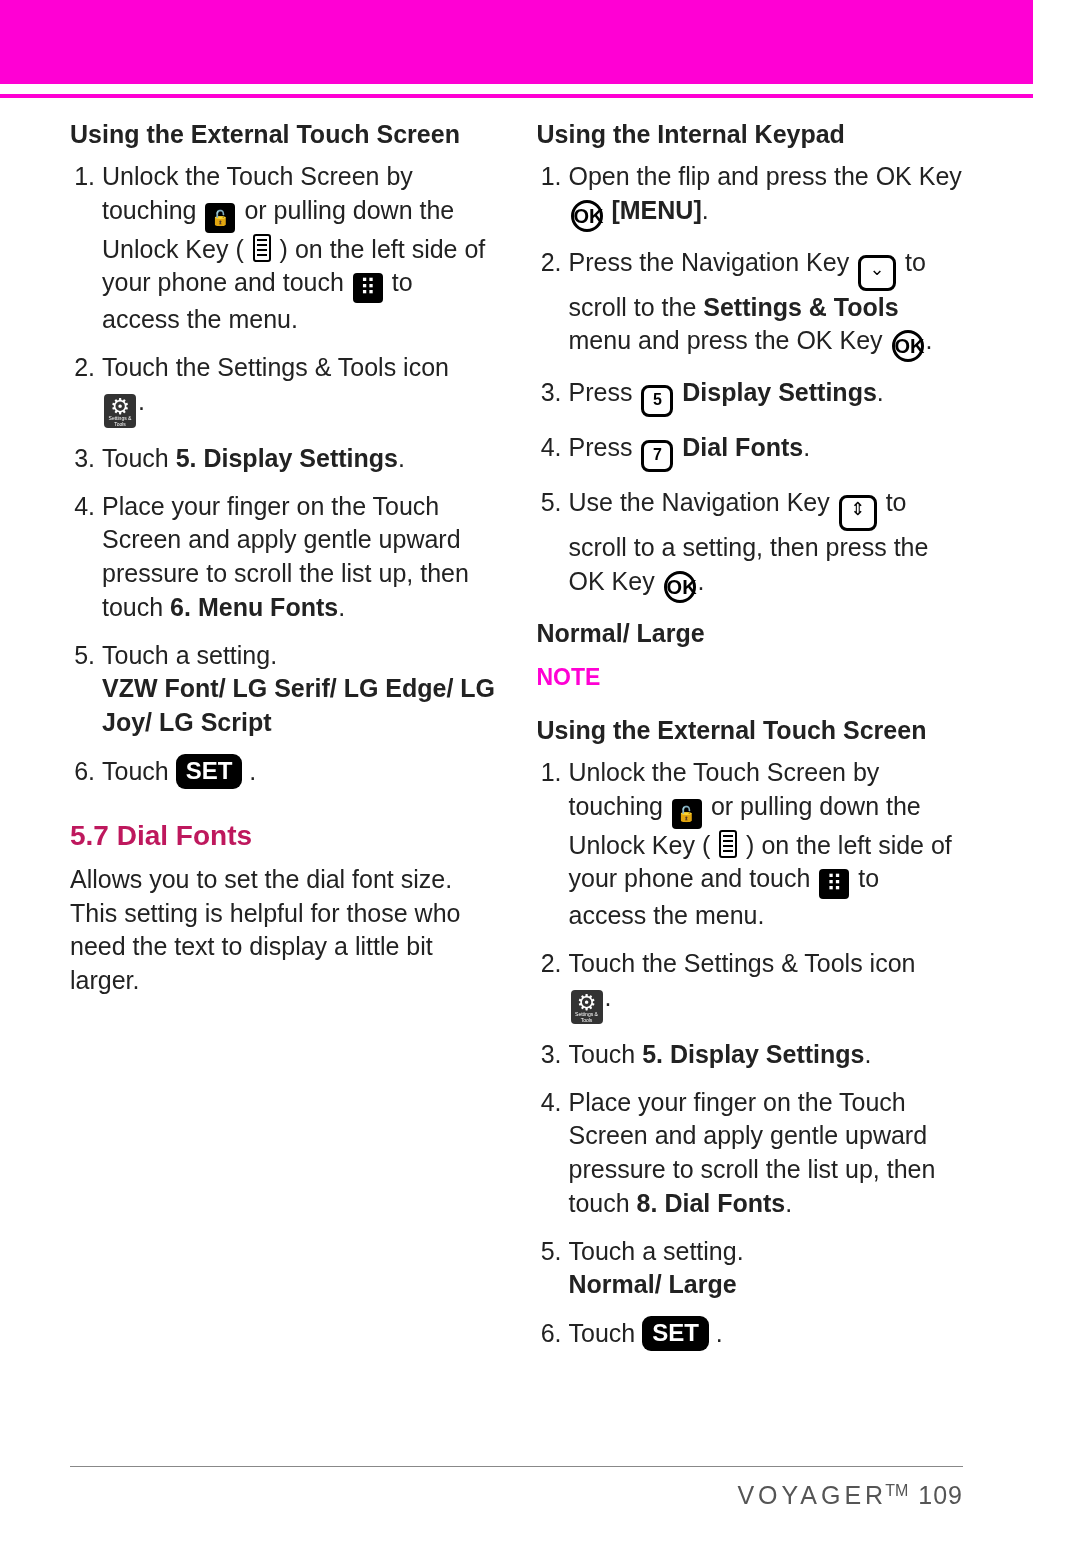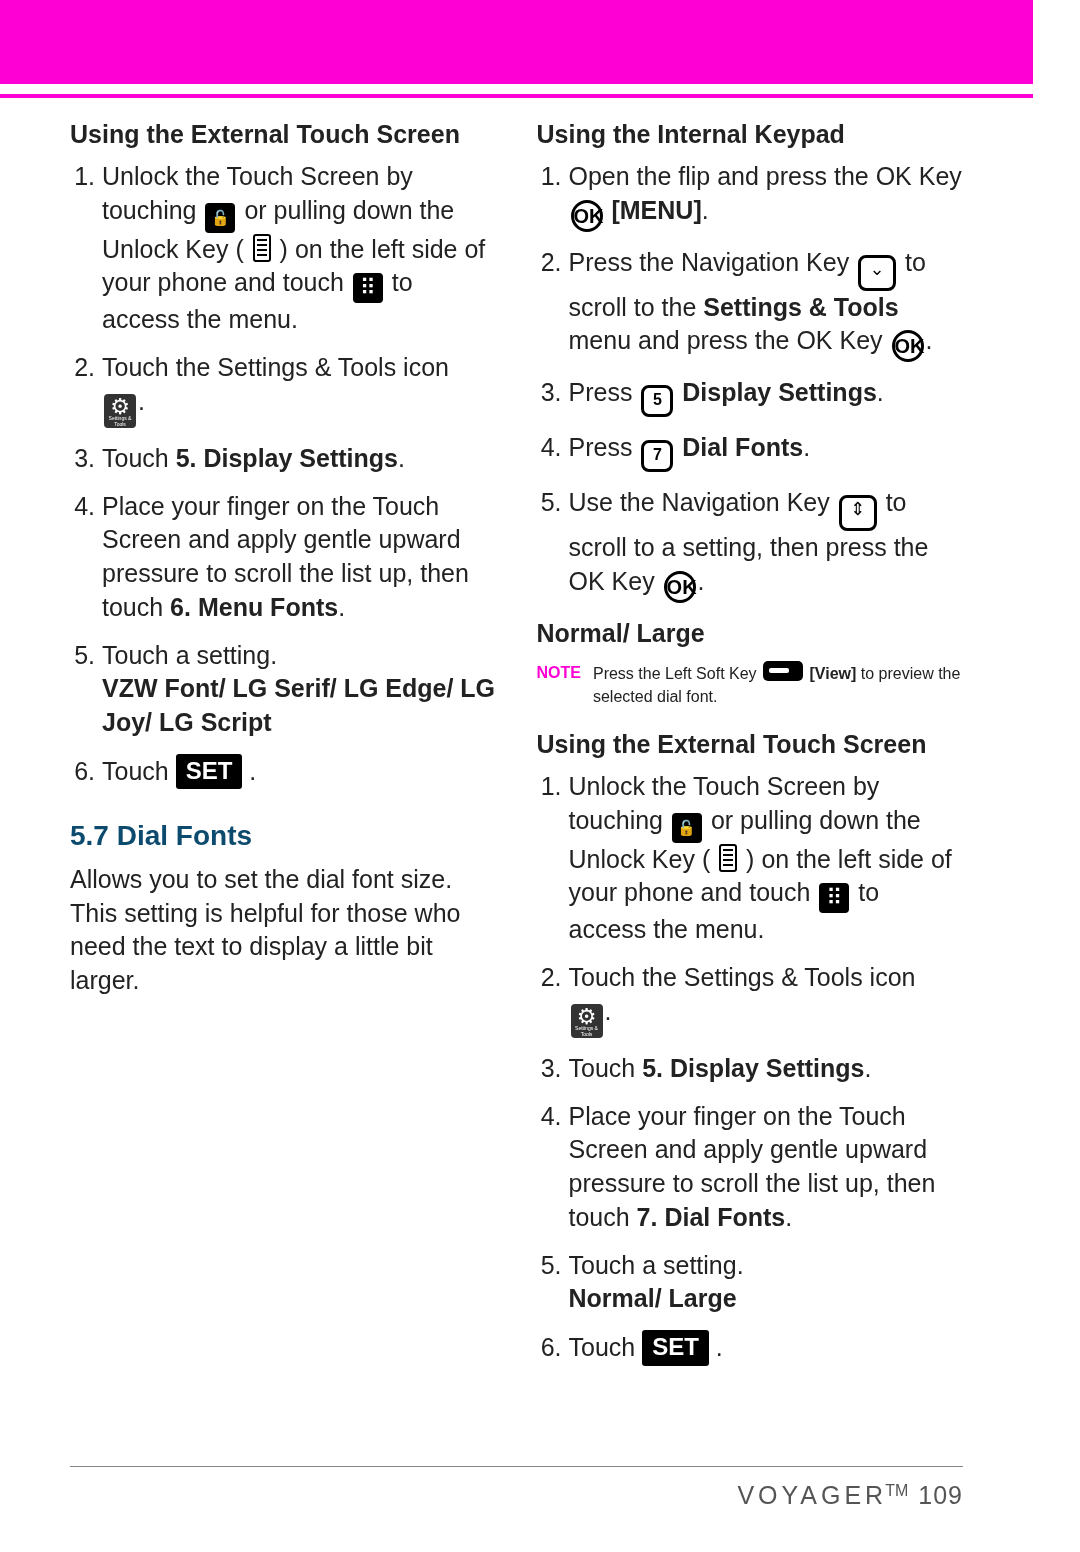--- a/index.html
+++ b/index.html
@@ -40,21 +40,21 @@
   }
   ol {
     margin: 0 0 4px 0;
     padding-left: 28px;
   }
   ol li {
     margin: 0 0 14px 4px;
     line-height: 1.35;
   }
   .section-title {
-    color: #0c4a6e;
+    color: #be185d;
     font-weight: bold;
     font-size: 28px;
     margin: 28px 0 8px 0;
   }
   .intro {
     margin-bottom: 32px;
   }
   b { font-weight: bold; }
 
   
@@ -152,29 +152,29 @@
     width: 20px;
     height: 5px;
     background: #fff;
     border-radius: 2px;
   }
   .setbtn {
     display: inline-block;
     background: #000;
     color: #fff;
     font-weight: bold;
-    border-radius: 3px;
+    border-radius: 9px;
     padding: 1px 10px 2px 10px;
     font-size: 24px;
     vertical-align: 1px;
   }
   .note-block {
     display: flex;
     margin: 10px 0 20px 0;
-    font-size: 16px;
+    font-size: 23px;
     line-height: 1.45;
   }
   .note-label {
     color: #ff00d4;
     font-weight: bold;
     margin-right: 12px;
     flex: 0 0 auto;
   }
   .note-text { flex: 1; }
 
@@ -255,38 +255,35 @@
         <li>
           <span>Use the Navigation Key </span><span class="iicon nav">⇕</span><span> to scroll to a setting, then press the OK Key </span><span class="iicon round">OK</span><span>.</span>
         </li>
       </ol>
     </div>
 
     <div class="sub-head">Normal/ Large</div>
 
     <div class="note-block avoid-break">
       <div class="note-label">NOTE</div>
-      <div class="note-text">
-        <span>Press the Left Soft Key </span><span class="iicon softkey"></span> <b>[View]</b><span> to preview the selected dial font.</span>
-      </div>
     </div>
 
     <div class="sub-head">Using the External Touch Screen</div>
     <ol>
       <li>
         <span>Unlock the Touch Screen by touching </span><span class="iicon">🔓</span><span> or pulling down the Unlock Key ( </span><span class="iicon lines"></span><span> ) on the left side of your phone and touch </span><span class="iicon dots"></span><span> to access the menu.</span>
       </li>
       <li>
         <span>Touch the Settings &amp; Tools icon </span><br><span class="iicon gear">⚙<span class="sub">Settings &amp;<br>Tools</span></span><span>.</span>
       </li>
       <li>
         <span>Touch </span><b>5. Display Settings</b><span>.</span>
       </li>
       <li>
-        <span>Place your finger on the Touch Screen and apply gentle upward pressure to scroll the list up, then touch </span><b>7. Dial Fonts</b><span>.</span>
+        <span>Place your finger on the Touch Screen and apply gentle upward pressure to scroll the list up, then touch </span><b>8. Dial Fonts</b><span>.</span>
       </li>
       <li>
         <span>Touch a setting.</span><br><b>Normal/ Large</b>
       </li>
       <li>
         <span>Touch </span><span class="setbtn">SET</span> <span>.</span>
       </li>
     </ol>
 
   </div>

